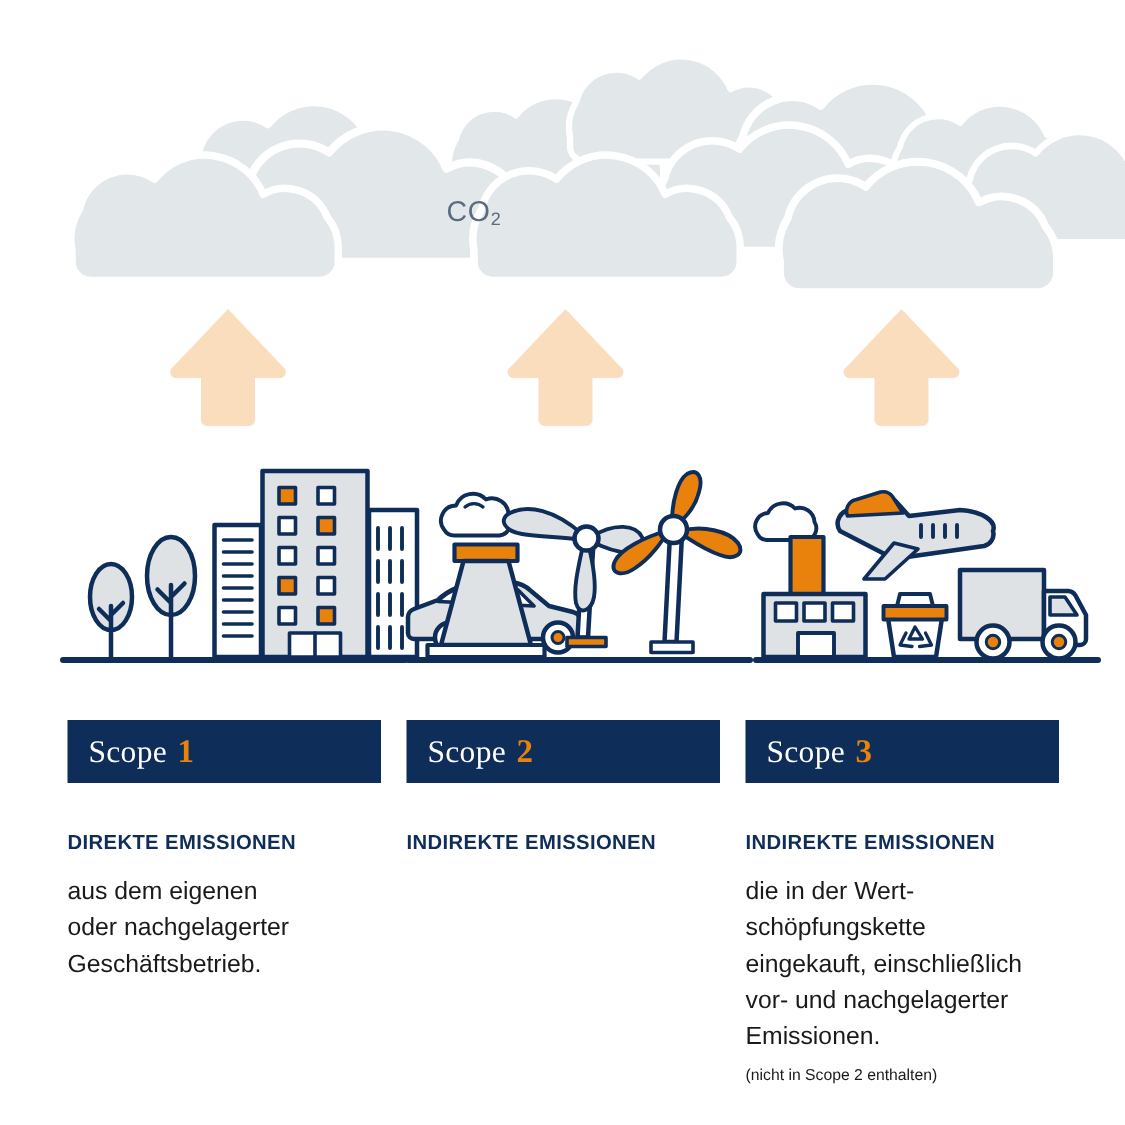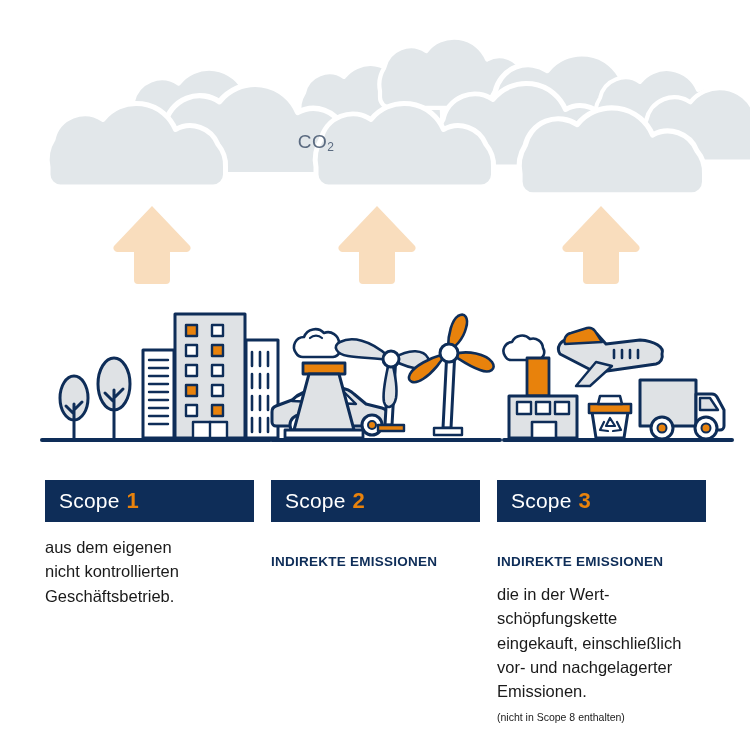--- a/index.html
+++ b/index.html
@@ -40,20 +40,21 @@
   .col{width:209px;}
   .scope-bar{
     background:#0e2d58;
     color:#ffffff;
     height:42px;
     display:flex;align-items:center;
     padding-left:14px;
     box-sizing:border-box;
     font-size:21px;
     letter-spacing:.2px;
+    font-family:Liberation Serif, serif;
   }
   .scope-bar .num{
     color:#e8820c;
     font-weight:bold;
     margin-left:7px;
     font-size:22px;
   }
   .col-head{
     margin-top:32px;
     color:#0e2d58;
@@ -271,22 +272,23 @@
     </svg>
   </div>
 
   <div class="cols">
 
     <div class="col">
       <div class="scope-bar">
         <span>Scope</span>
         <span class="num">1</span>
       </div>
+      <div class="col-head">DIREKTE EMISSIONEN</div>
       <div class="col-body">aus dem eigenen
-nicht kontrollierten
+oder nachgelagerter
 Geschäftsbetrieb.</div>
       <div class="col-note"></div>
     </div>
 
     <div class="col">
       <div class="scope-bar">
         <span>Scope</span>
         <span class="num">2</span>
       </div>
       <div class="col-head">INDIREKTE EMISSIONEN</div>
@@ -297,18 +299,18 @@
       <div class="scope-bar">
         <span>Scope</span>
         <span class="num">3</span>
       </div>
       <div class="col-head">INDIREKTE EMISSIONEN</div>
       <div class="col-body">die in der Wert-
 schöpfungskette
 eingekauft, einschließlich
 vor- und nachgelagerter
 Emissionen.</div>
-      <div class="col-note">(nicht in Scope 8 enthalten)</div>
+      <div class="col-note">(nicht in Scope 2 enthalten)</div>
     </div>
 
   </div>
 
 </div>
 
 </body></html>

